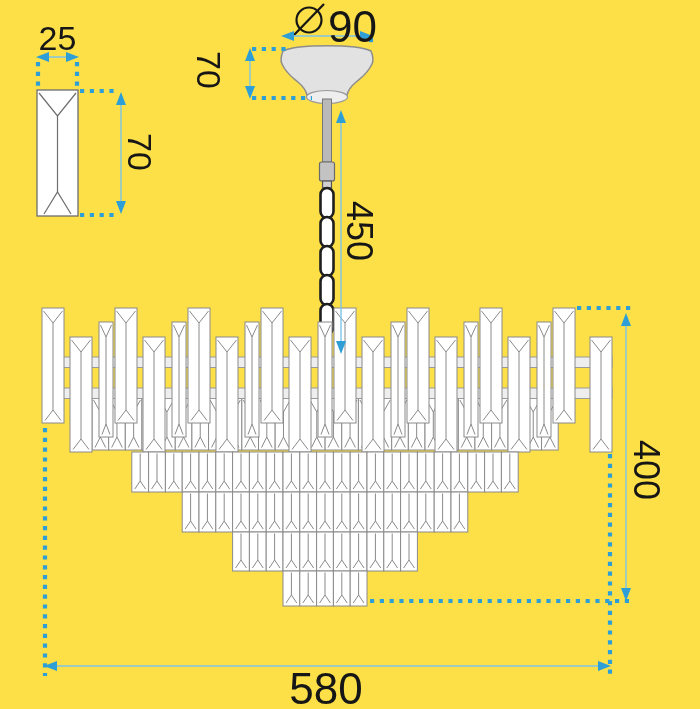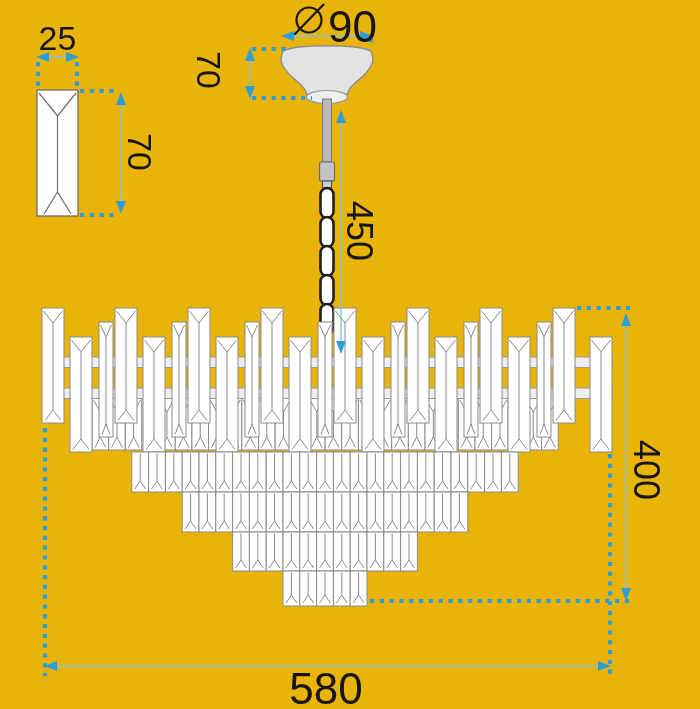--- a/index.html
+++ b/index.html
@@ -1,17 +1,17 @@
 <!DOCTYPE html>
 <html><head>
 <meta charset="utf-8">
 <style>
   html,body{margin:0;padding:0;background:#ffffff;}
   body{width:700px;height:709px;overflow:hidden;font-family:"Liberation Sans",sans-serif;}
-  .stage{position:relative;width:700px;height:709px;background:#eab308;}
+  .stage{position:relative;width:700px;height:709px;background:#fde047;}
   svg{display:block;}
   text{font-family:"Liberation Sans","DejaVu Sans",sans-serif;fill:#161616;}
 </style>
 </head>
 <body>
 
 <div class="stage">
 <svg id="drawing" width="700" height="709" viewBox="0 0 700 709">
 
   <g id="g-detail">

